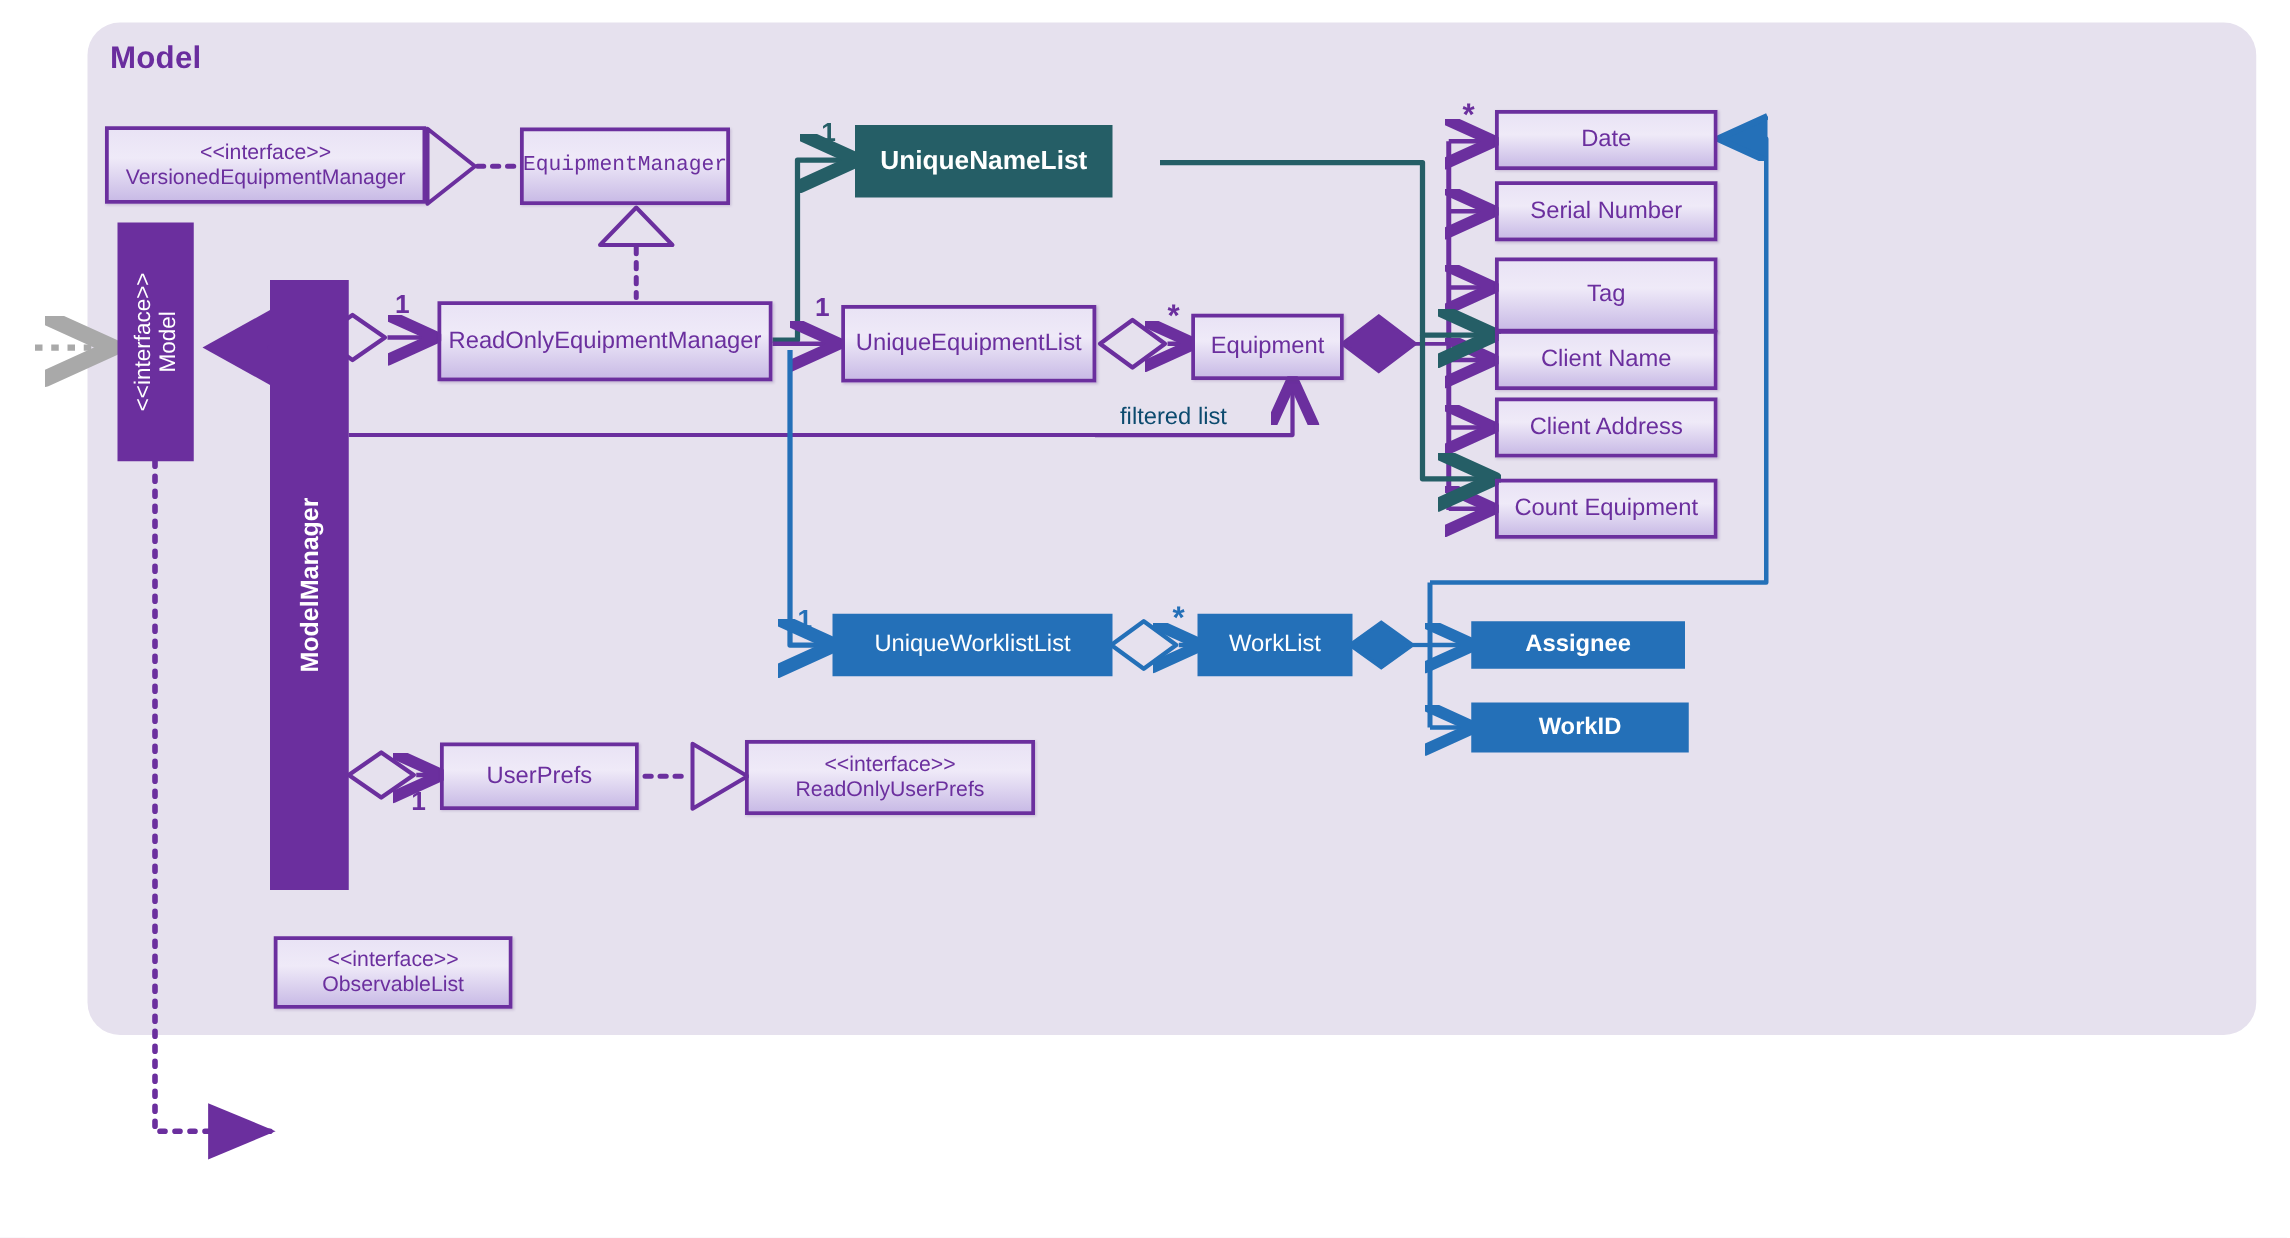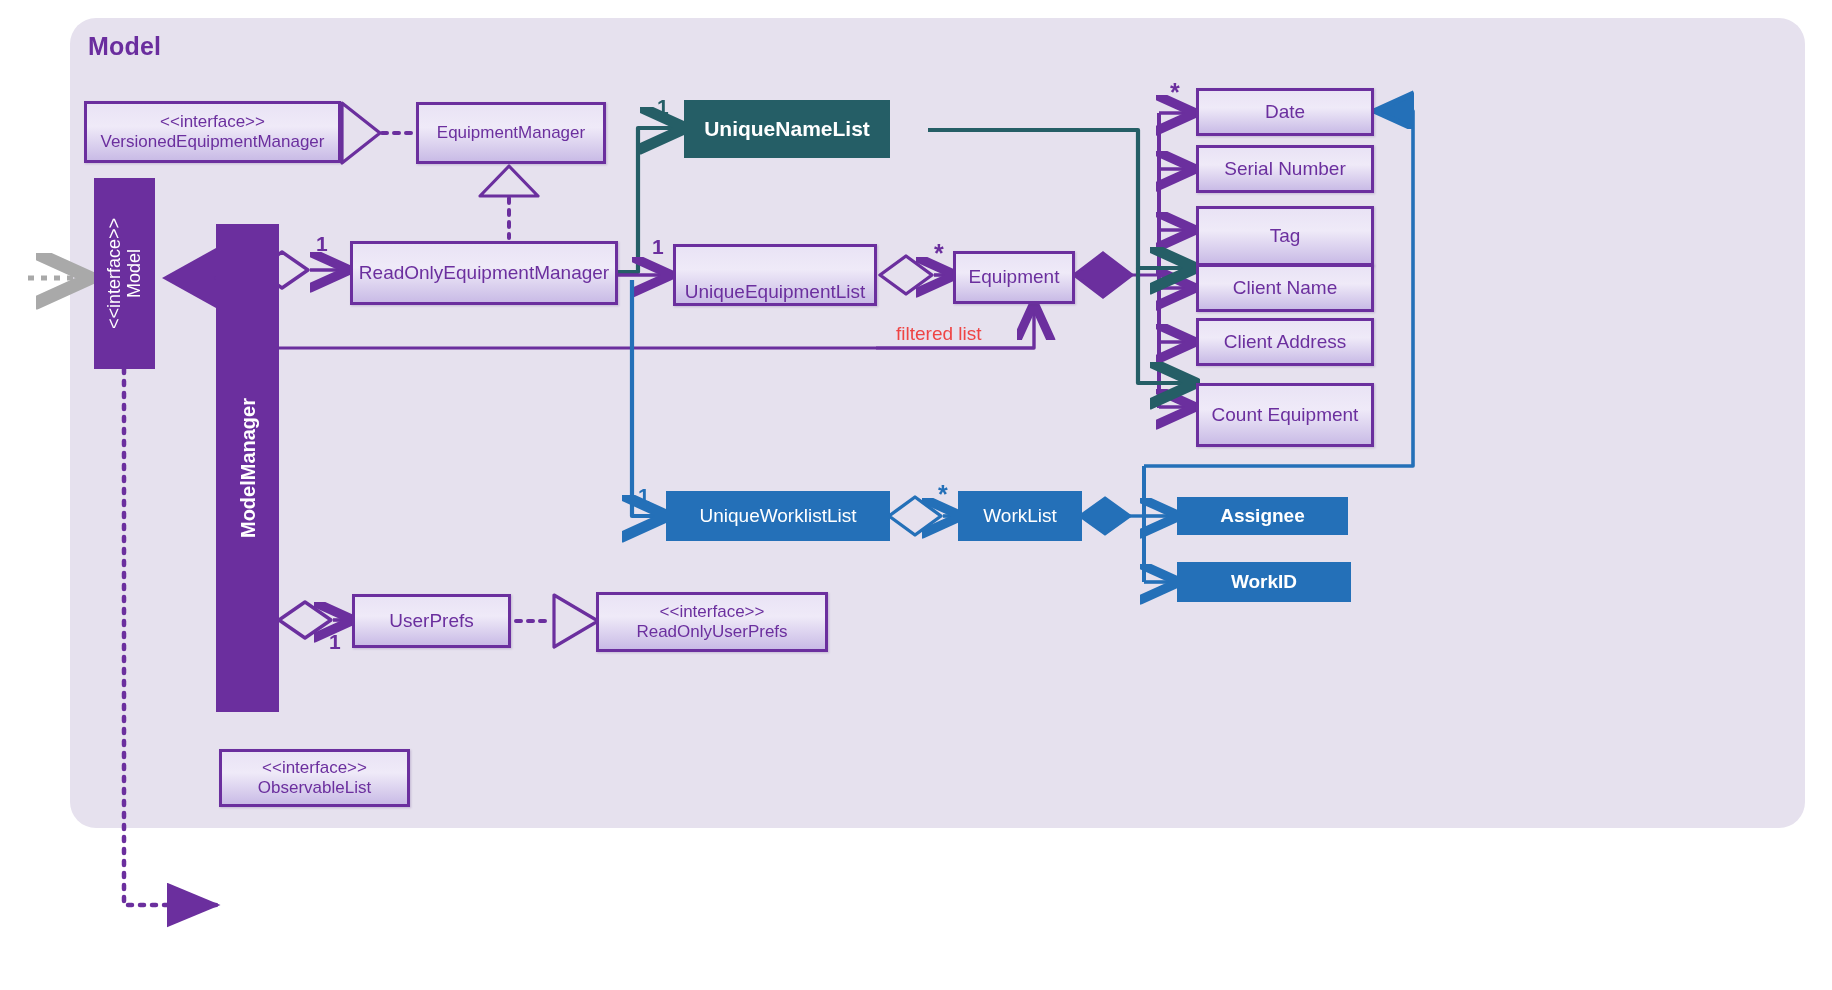--- a/index.html
+++ b/index.html
@@ -61,21 +61,21 @@
     white-space:nowrap;
     line-height:1.1;
   }
 
   
   .mult{position:absolute;color:#6b2f9e;font-size:21px;font-weight:bold;}
   .mult.teal-c{color:#255e66;}
   .mult.blue-c{color:#2470b8;}
   .mult.star{font-size:25px;}
 
-  .edgelabel{position:absolute;color:#ef4444;font-size:19px;}
+  .edgelabel{position:absolute;color:#0c4a6e;font-size:19px;}
 
   svg.wires{position:absolute;left:0;top:0;width:1832px;height:990px;pointer-events:none;}
 </style>
 </head>
 <body>
 
 <div id="stage">
 
   <div class="pkg"></div>
   <div class="pkg-title">Model</div>
@@ -203,21 +203,21 @@
     </g>
   </svg>
 
   <div class="cbox small" style="left:64px;top:101px;width:257px;height:62px;">
     <div class="lines">
       <div>&lt;&lt;interface&gt;&gt;</div>
       <div>VersionedEquipmentManager</div>
     </div>
   </div>
 
-  <div class="cbox small" style="left:396px;top:102px;width:190px;height:62px;">
+  <div class="cbox small" style="left:396px;top:102px;width:168px;height:62px;font-family:Liberation Mono, monospace;">
     <div class="lines">EquipmentManager</div>
   </div>
 
   <div class="solidpurple" style="left:74px;top:178px;width:61px;height:191px;">
     <div class="vert" style="font-size:18px;text-align:center;">
       <span>&lt;&lt;interface&gt;&gt;</span><br>
       <span>Model</span>
     </div>
   </div>
 
@@ -226,21 +226,21 @@
   </div>
 
   <div class="cbox" style="left:330px;top:241px;width:268px;height:64px;">
     <div class="lines">ReadOnlyEquipmentManager</div>
   </div>
 
   <div class="teal" style="left:664px;top:100px;width:206px;height:58px;">
     <span>UniqueNameList</span>
   </div>
 
-  <div class="cbox" style="left:653px;top:244px;width:204px;height:62px;align-items:flex-end;">
+  <div class="cbox" style="left:653px;top:244px;width:204px;height:62px;">
     <div class="lines" style="font-size:19px;">
       <span>UniqueEquipmentList</span>
     </div>
   </div>
 
   <div class="cbox" style="left:933px;top:251px;width:122px;height:53px;">
     <div class="lines">Equipment</div>
   </div>
 
   <div class="edgelabel" style="left:876px;top:323px;">filtered list</div>
@@ -253,21 +253,21 @@
   </div>
   <div class="cbox" style="left:1176px;top:206px;width:178px;height:60px;">
     <div class="lines">Tag</div>
   </div>
   <div class="cbox" style="left:1176px;top:264px;width:178px;height:48px;">
     <div class="lines">Client Name</div>
   </div>
   <div class="cbox" style="left:1176px;top:318px;width:178px;height:48px;">
     <div class="lines">Client Address</div>
   </div>
-  <div class="cbox" style="left:1176px;top:383px;width:178px;height:64px;">
+  <div class="cbox" style="left:1176px;top:383px;width:178px;height:48px;">
     <div class="lines">Count Equipment</div>
   </div>
 
   <div class="blue" style="left:646px;top:491px;width:224px;height:50px;">
     <span>UniqueWorklistList</span>
   </div>
 
   <div class="blue" style="left:938px;top:491px;width:124px;height:50px;">
     <span>WorkList</span>
   </div>

